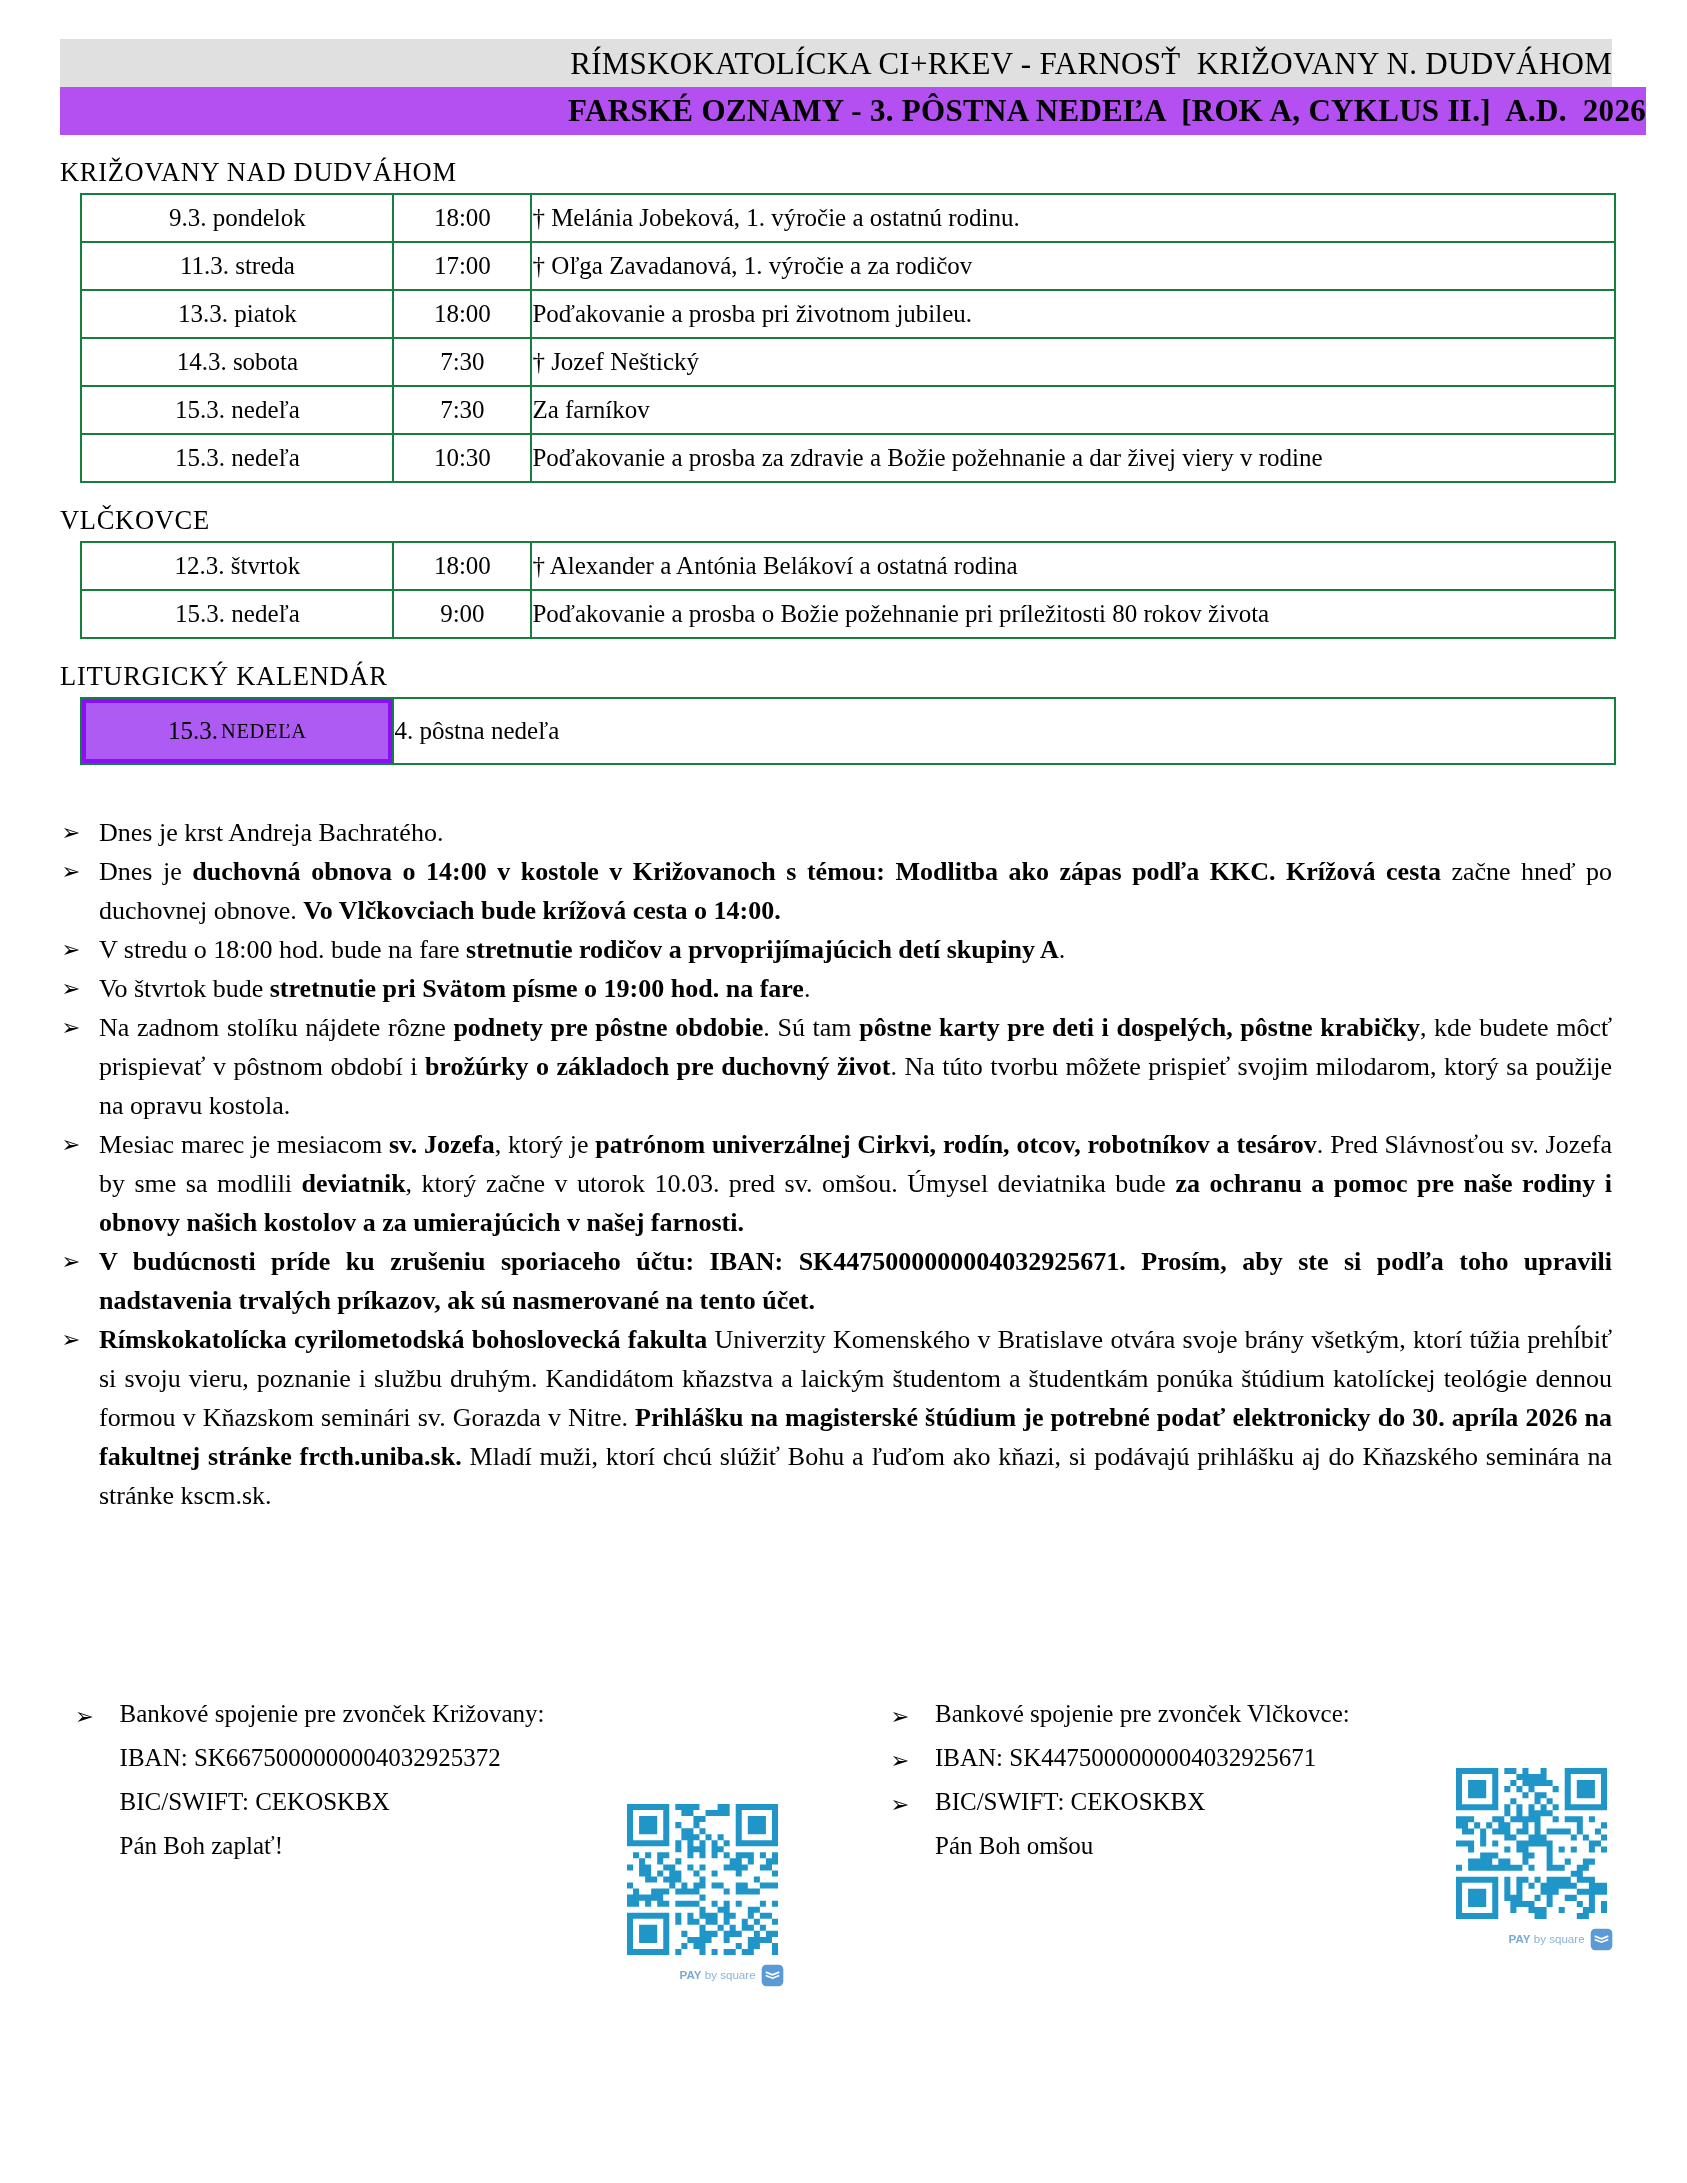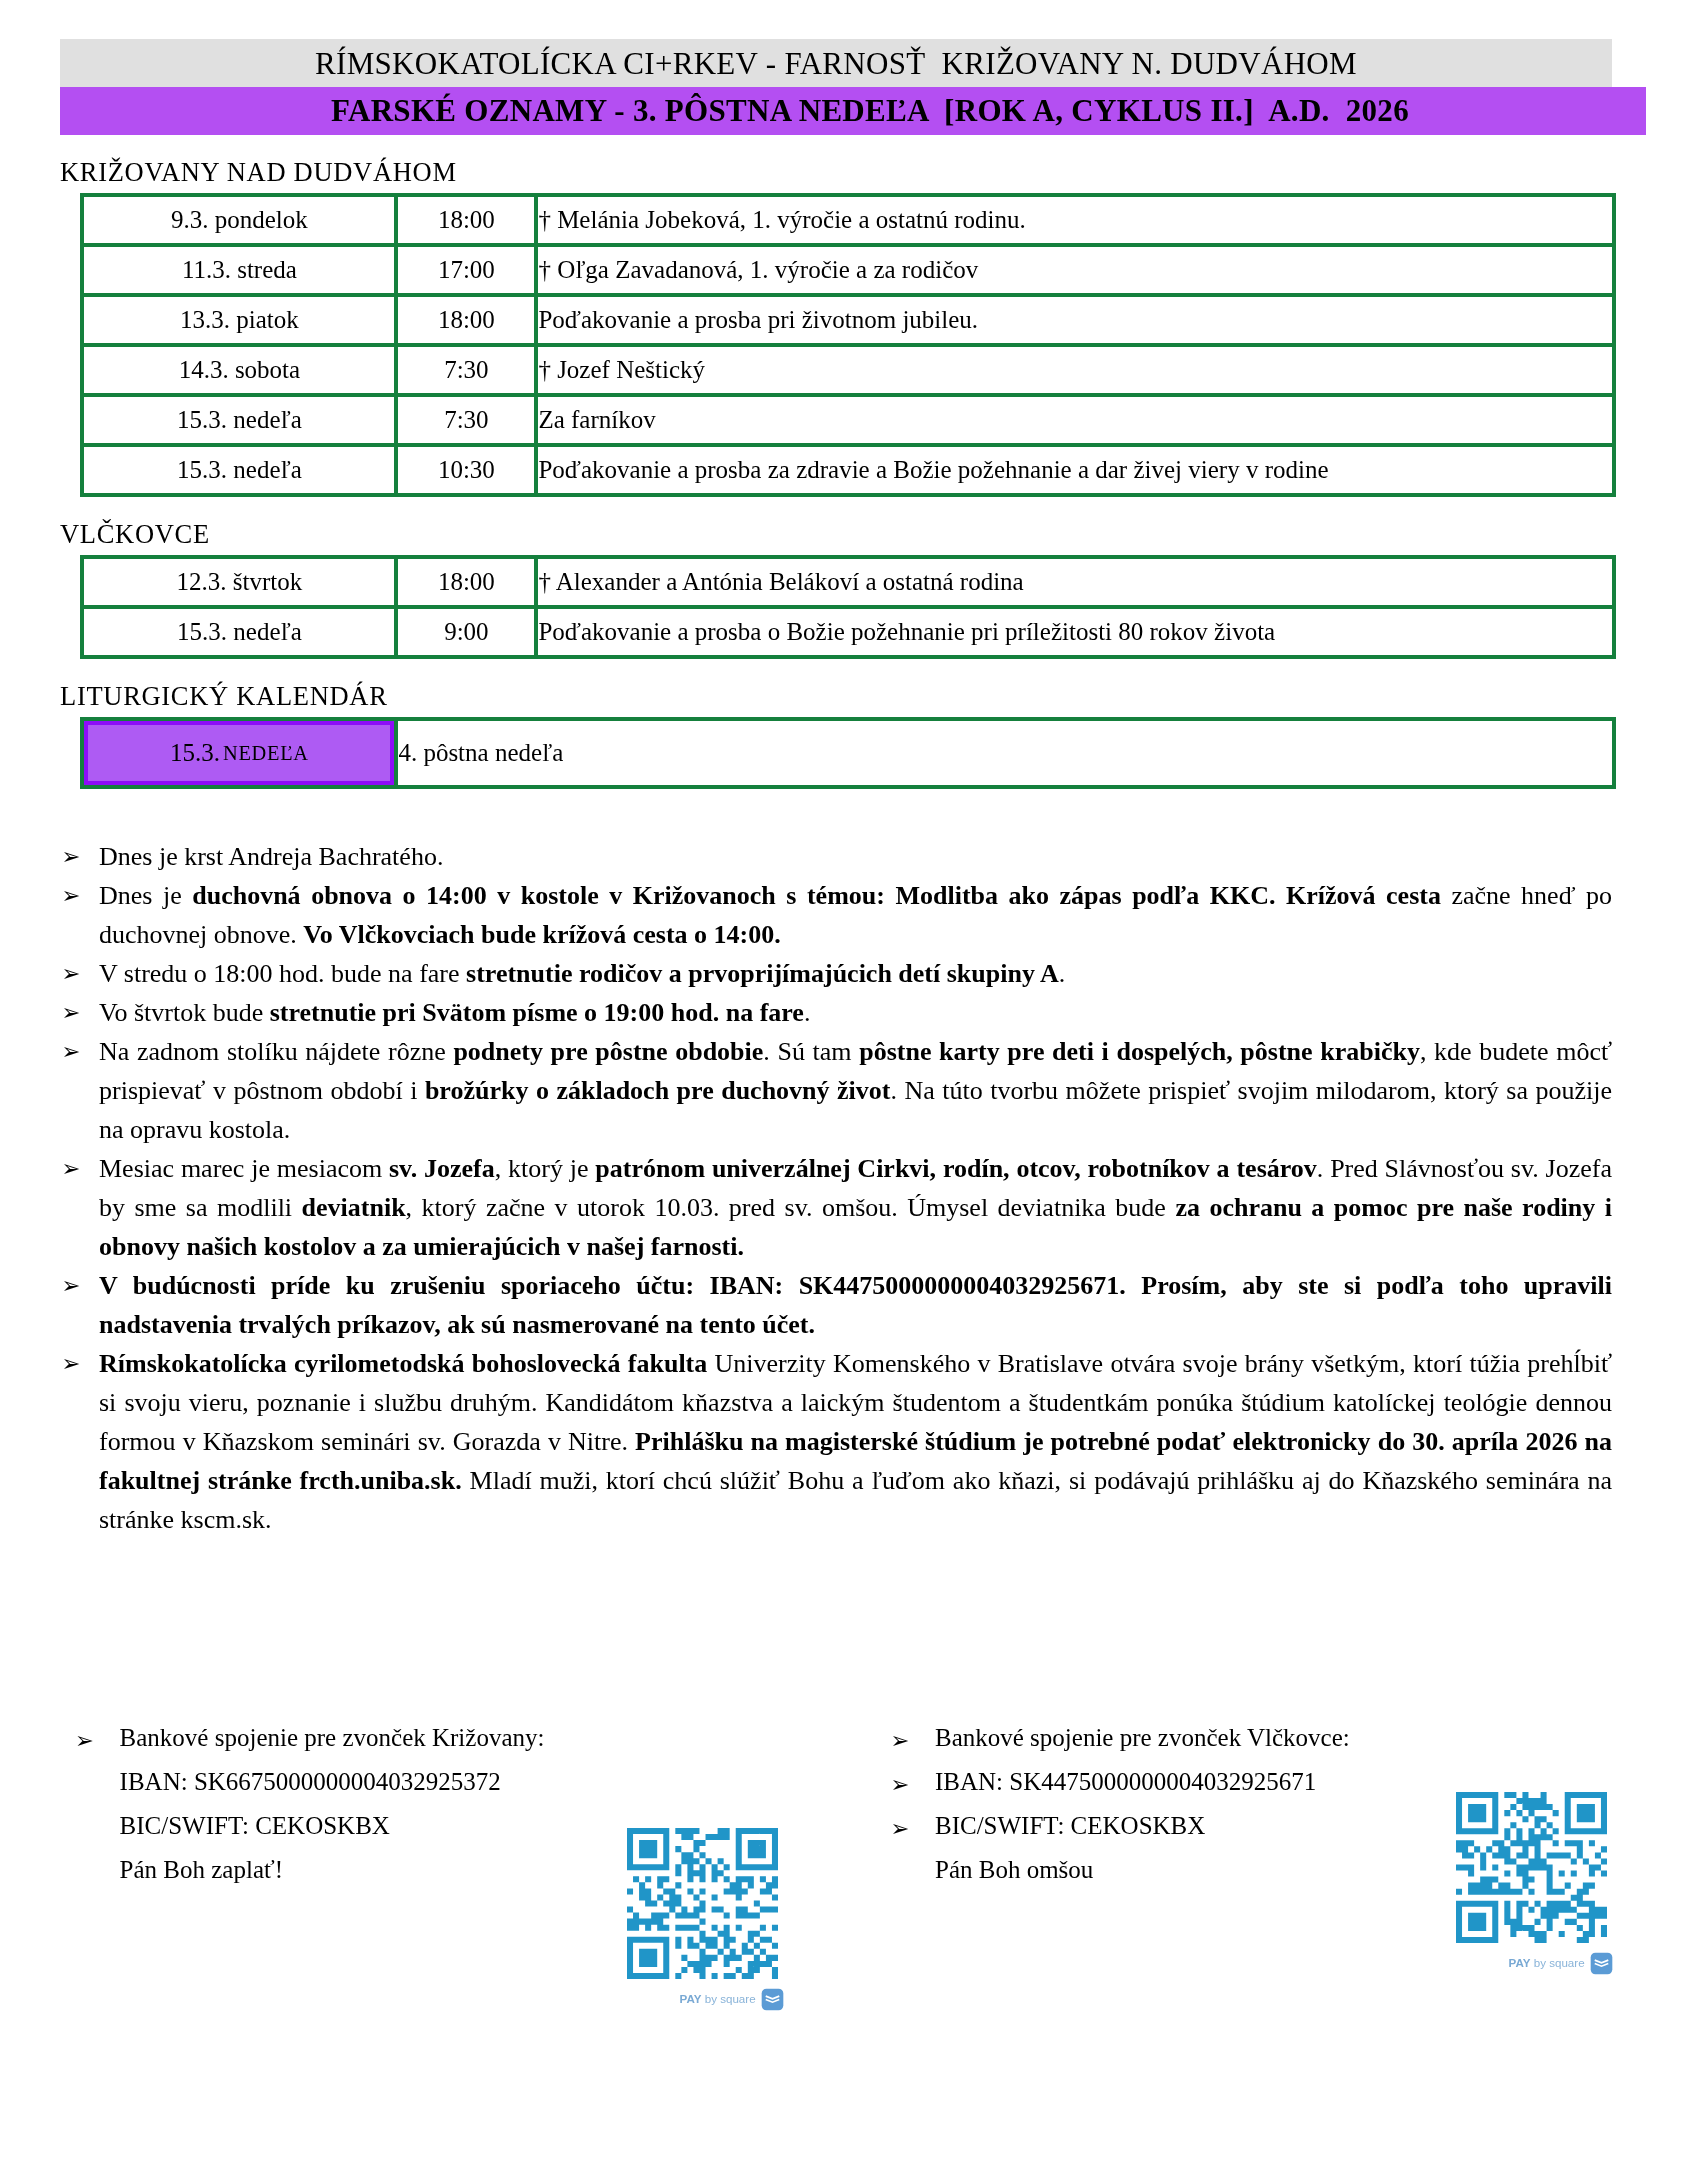--- a/index.html
+++ b/index.html
@@ -5,21 +5,21 @@
   html,body{margin:0;padding:0;background:#fff;}
   .page{
     position:relative;
     width:1688px;height:2183px;
     background:#fff;
     font-family:"Liberation Serif","DejaVu Serif",serif;
     color:#000;
     overflow:hidden;
   }
   .content{margin:0 76px 0 60px;}
-  .band{width:100%;text-align:center;white-space:pre-wrap;}
+  .band{width:100%;text-align:right;white-space:pre-wrap;}
   .band-gray{
     margin-top:39px;height:48px;line-height:49px;
     background:var(--gray-band);
     font-size:31px;letter-spacing:0.3px;
   }
   .band-purple{
     height:48px;line-height:48px;
     background:var(--banner-purple);
     font-size:31px;font-weight:bold;letter-spacing:0.3px;padding-left:34px;
   }
@@ -27,21 +27,21 @@
     margin-top:21px;
     font-size:26.5px;line-height:33px;letter-spacing:0.7px;
   }
   table.sched{
     margin-left:20.4px;margin-top:4.1px;
     border-collapse:collapse;
     width:1536px;
     font-size:25px;
   }
   table.sched td{
-    border:4px solid #15803d;
+    border:2px solid #15803d;
     height:46px;
     vertical-align:middle;
     padding:0;
   }
   td.c-date{width:310px;text-align:center;}
   td.c-time{width:136px;text-align:center;}
   td.c-desc{text-align:left;padding-left:17.7px;}
   td.c-lit-date{width:310px;}
   td.c-lit-desc{text-align:left;padding-left:38px;}
   .lit-date-inner{

